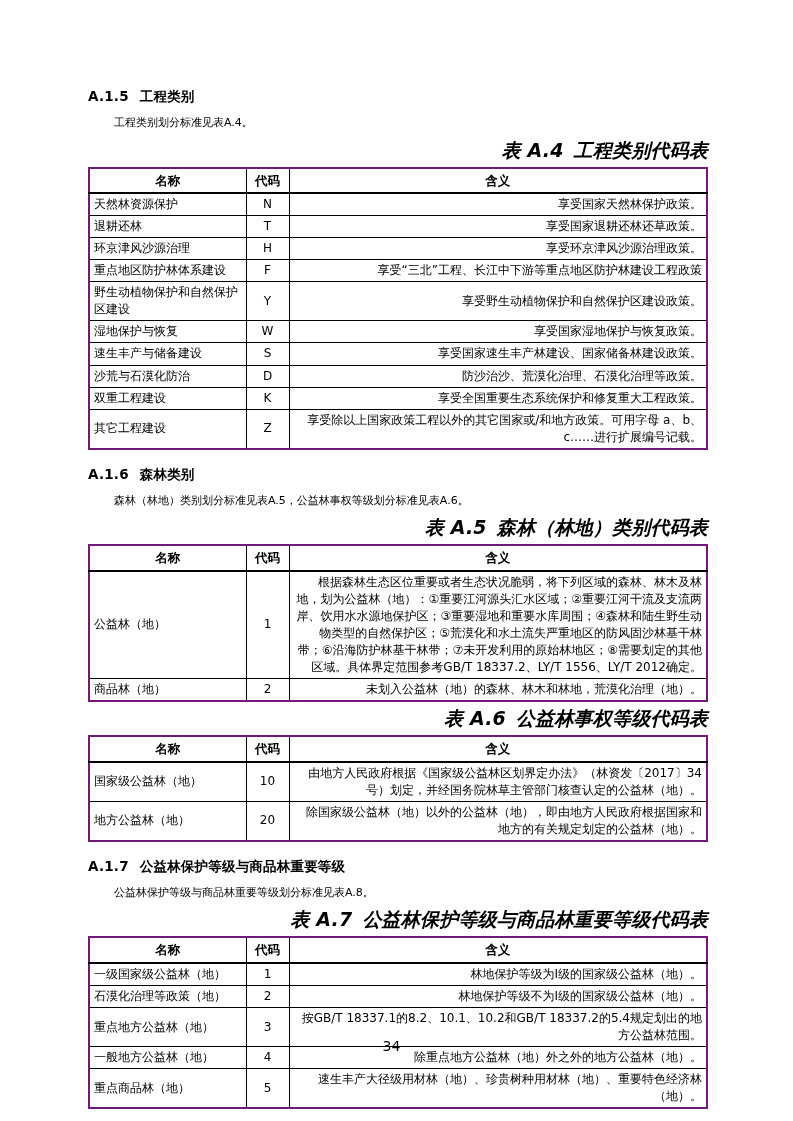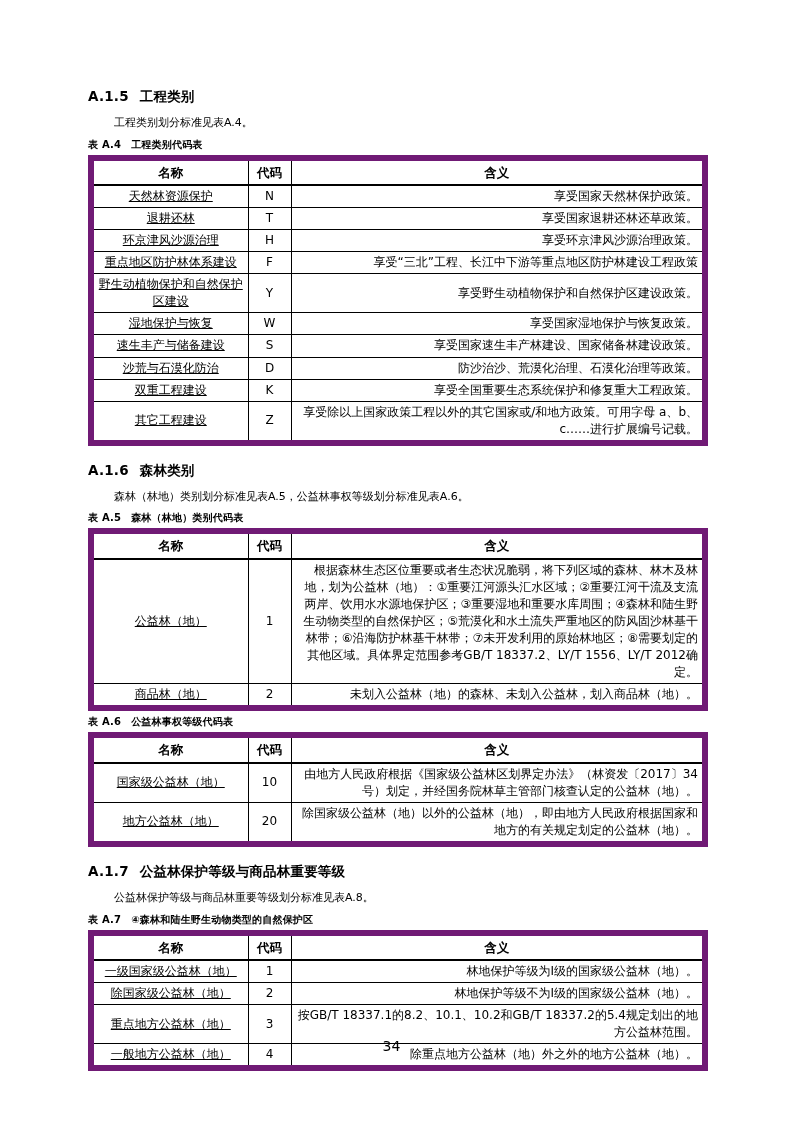--- a/index.html
+++ b/index.html
@@ -38,25 +38,26 @@
     white-space: nowrap;
   }
   .clause .num { margin-right: 11px; }
   .lead {
     font-size: 11px;
     margin: 0 0 6px 0;
     text-indent: 26px;
     line-height: 1.5;
   }
   .tbl-title {
-    font-size: 10px;
+    font-size: 19px;
     font-weight: bold;
-    text-align: left;
+    text-align: right;
     margin: 0 0 3px 0;
     letter-spacing: 0.2px;
+    font-style: italic;
   }
   .tbl-title .tnum { margin-right: 10px; }
   .sec-gap { height: 16px; }
   .sec-gap-lg { height: 22px; }
 
   
   table.code-table {
     border-collapse: collapse;
     width: 620px;
     table-layout: fixed;
@@ -70,33 +71,31 @@
     line-height: 1.42;
     font-weight: normal;
   }
   table.code-table thead td {
     text-align: center;
     font-weight: bold;
     font-size: 12.5px;
     padding: 3px 4px;
   }
   table.code-table tbody td.c-name {
-    text-align: center;
-    text-decoration: underline;
   }
   table.code-table tbody td.c-code {
     text-align: center;
   }
   table.code-table tbody td.c-desc {
     text-align: right;
     padding-left: 6px;
   }
   
   table.code-table {
-    border: 6px solid #701a75;
+    border: 2px solid #701a75;
   }
   table.code-table tbody tr:first-child td { border-top: 2px solid #000; }
 
   
   .w-name   { width: 157px; }
   .w-code   { width: 43px; }
   .w-desc   { width: auto; }
 
   
   .page-number {
@@ -212,21 +211,21 @@
       </thead>
       <tbody>
         <tr>
           <td class="c-name">公益林（地）</td>
           <td class="c-code">1</td>
           <td class="c-desc">根据森林生态区位重要或者生态状况脆弱，将下列区域的森林、林木及林地，划为公益林（地）：①重要江河源头汇水区域；②重要江河干流及支流两岸、饮用水水源地保护区；③重要湿地和重要水库周围；④森林和陆生野生动物类型的自然保护区；⑤荒漠化和水土流失严重地区的防风固沙林基干林带；⑥沿海防护林基干林带；⑦未开发利用的原始林地区；⑧需要划定的其他区域。具体界定范围参考GB/T 18337.2、LY/T 1556、LY/T 2012确定。</td>
         </tr>
         <tr>
           <td class="c-name">商品林（地）</td>
           <td class="c-code">2</td>
-          <td class="c-desc">未划入公益林（地）的森林、未划入公益林，划入商品林（地）。</td>
+          <td class="c-desc">未划入公益林（地）的森林、林木和林地，荒漠化治理（地）。</td>
         </tr>
       </tbody>
     </table>
 
     <div class="tbl-title" style="margin-top:4px;">
       <span class="tnum">表 A.6</span><span>公益林事权等级代码表</span>
     </div>
     <table class="code-table">
       <colgroup>
           <col class="w-name">
@@ -254,21 +253,21 @@
       </tbody>
     </table>
 
     <div class="sec-gap"></div>
 
     <div class="clause">
       <span class="num">A.1.7</span><span>公益林保护等级与商品林重要等级</span>
     </div>
     <p class="lead">公益林保护等级与商品林重要等级划分标准见表A.8。</p>
     <div class="tbl-title">
-      <span class="tnum">表 A.7</span><span>④森林和陆生野生动物类型的自然保护区</span>
+      <span class="tnum">表 A.7</span><span>公益林保护等级与商品林重要等级代码表</span>
     </div>
     <table class="code-table">
       <colgroup>
           <col class="w-name">
           <col class="w-code">
           <col class="w-desc">
         </colgroup>
       <thead>
         <tr>
           <td>名称</td>
@@ -276,34 +275,39 @@
           <td>含义</td>
         </tr>
       </thead>
       <tbody>
         <tr>
           <td class="c-name">一级国家级公益林（地）</td>
           <td class="c-code">1</td>
           <td class="c-desc">林地保护等级为I级的国家级公益林（地）。</td>
         </tr>
         <tr>
-          <td class="c-name">除国家级公益林（地）</td>
+          <td class="c-name">石漠化治理等政策（地）</td>
           <td class="c-code">2</td>
           <td class="c-desc">林地保护等级不为I级的国家级公益林（地）。</td>
         </tr>
         <tr>
           <td class="c-name">重点地方公益林（地）</td>
           <td class="c-code">3</td>
           <td class="c-desc">按GB/T 18337.1的8.2、10.1、10.2和GB/T 18337.2的5.4规定划出的地方公益林范围。</td>
         </tr>
         <tr>
           <td class="c-name">一般地方公益林（地）</td>
           <td class="c-code">4</td>
           <td class="c-desc">除重点地方公益林（地）外之外的地方公益林（地）。</td>
         </tr>
+        <tr>
+          <td class="c-name">重点商品林（地）</td>
+          <td class="c-code">5</td>
+          <td class="c-desc">速生丰产大径级用材林（地）、珍贵树种用材林（地）、重要特色经济林（地）。</td>
+        </tr>
       </tbody>
     </table>
 
     <div class="sec-gap-lg"></div>
 
   </div>
 
   <div class="page-number">34</div>
 </div>
 

